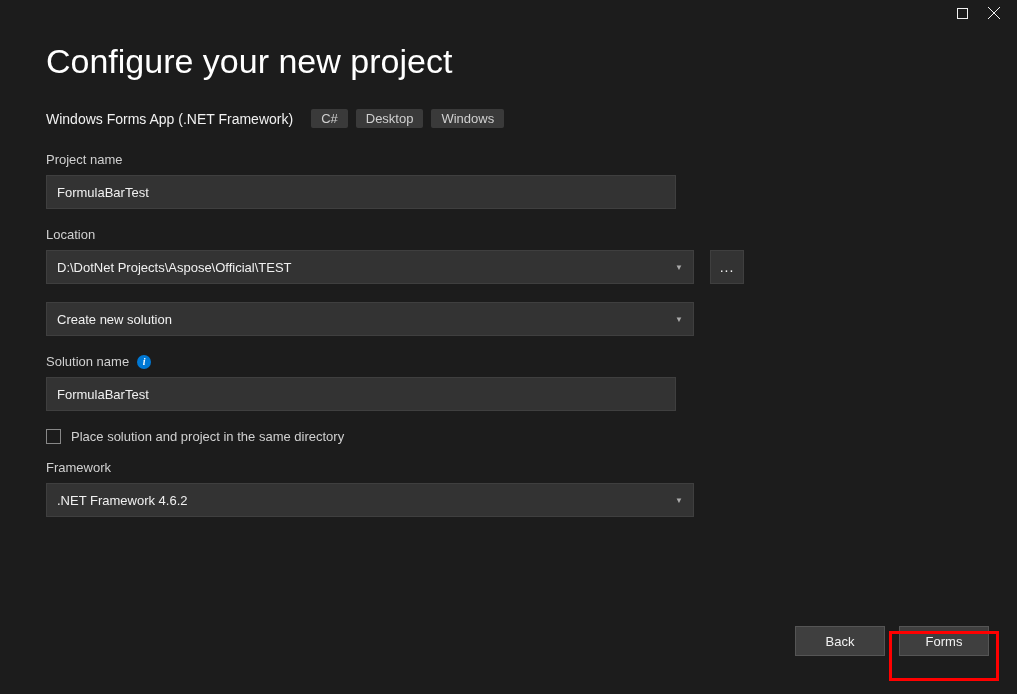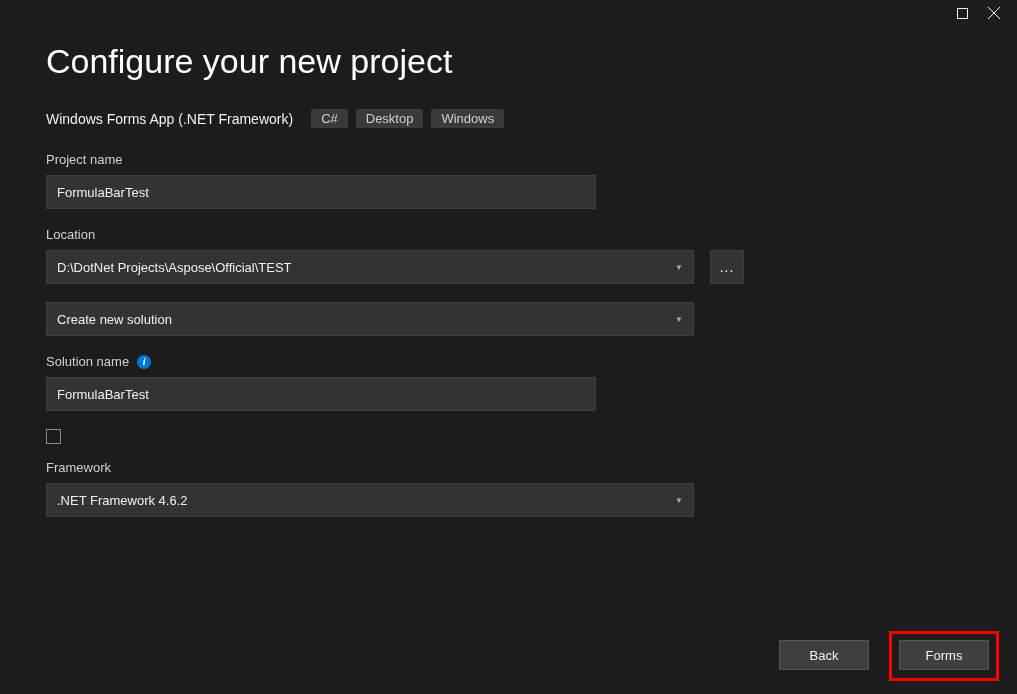--- a/index.html
+++ b/index.html
@@ -83,21 +83,21 @@
     color: #fff;
     font-size: 10px;
     font-weight: bold;
     display: inline-flex;
     align-items: center;
     justify-content: center;
     font-style: italic;
     font-family: Georgia, serif;
   }
   .text-input {
-    width: 550px;
+    width: 630px;
     height: 34px;
     background: #333333;
     border: 1px solid #3f3f3f;
     color: #f1f1f1;
     font-size: 13px;
     padding: 0 10px;
     outline: none;
   }
   .location-row {
     display: flex;
@@ -147,24 +147,24 @@
     border: 1px solid #888;
     background: transparent;
     cursor: pointer;
   }
   .checkbox-label {
     font-size: 13px;
     color: #d0d0d0;
   }
   .footer {
     position: absolute;
-    bottom: 24px;
+    bottom: 38px;
     right: 28px;
     display: flex;
-    gap: 30px;
+    gap: 14px;
     text-align: center;
   }
   .btn {
     width: 90px;
     height: 30px;
     background: #3f3f3f;
     border: 1px solid #555;
     color: #f1f1f1;
     font-size: 13px;
     display: flex;
@@ -237,20 +237,21 @@
   <div class="field-group">
     <div class="field-label">
       <span>Solution name</span>
       <span class="info-icon">i</span>
     </div>
     <input class="text-input" type="text" value="FormulaBarTest" style="">
   </div>
 
   <div class="checkbox-row">
     <div class="checkbox"></div>
+    <span class="checkbox-label">Place solution and project in the same directory</span>
   </div>
 
   <div class="field-group">
     <div class="field-label">Framework</div>
     <div class="dropdown">
       <span>.NET Framework 4.6.2</span>
       <span class="dropdown-arrow">▼</span>
     </div>
   </div>
 </div>

